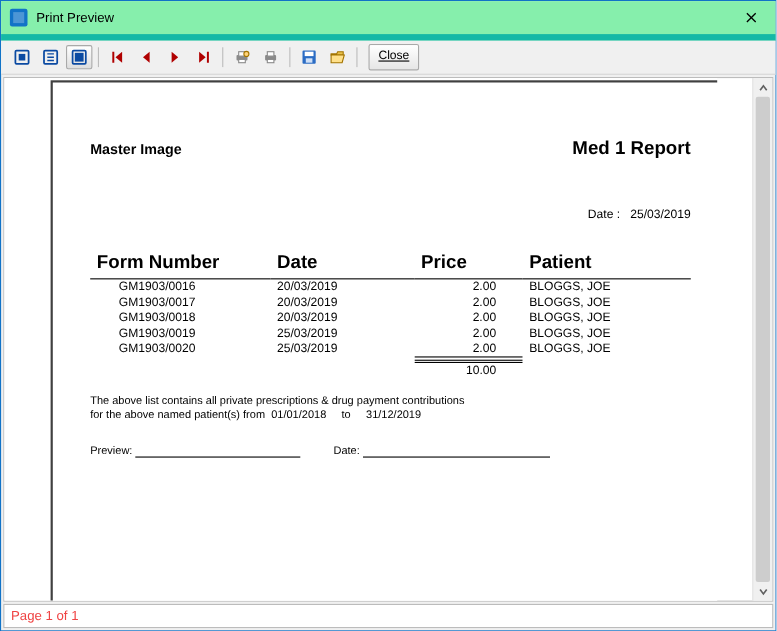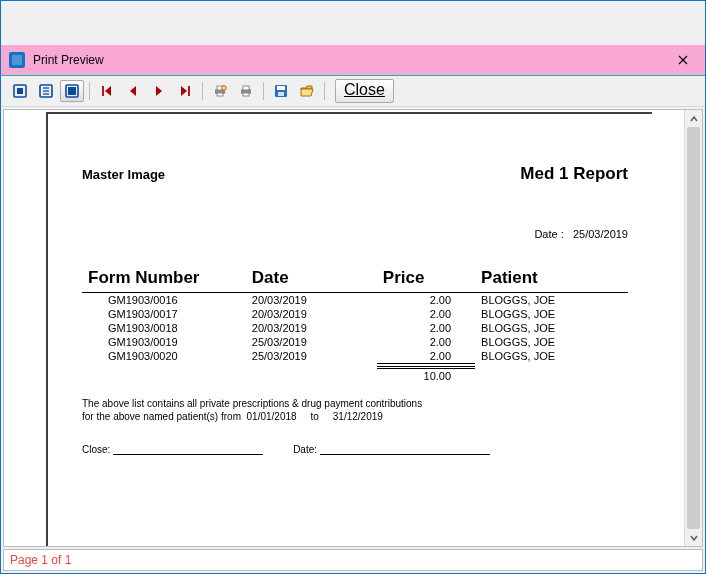--- a/index.html
+++ b/index.html
@@ -15,25 +15,24 @@
     height: 574px;
     border: 1px solid #1173c7;
     box-sizing: border-box;
     display: flex;
     flex-direction: column;
     background: #f0f0f0;
     position: relative;
   }
   .titlebar {
     height: 30px;
-    background: #f9a8d4;
+    background: #86efac;
     display: flex;
     align-items: center;
-    border-bottom: 1px solid #14b8a6;
-    margin-top: 44px;
+    border-bottom: 6px solid #14b8a6;
   }
   .titlebar .appicon {
     width: 16px;
     height: 16px;
     margin-left: 8px;
     background: #1173c7;
     border-radius: 2px;
     position: relative;
   }
   .titlebar .appicon::after {
@@ -91,21 +90,21 @@
     background: #bcbcbc;
     margin: 0 4px;
   }
   .tbtn svg { width: 16px; height: 16px; display:block;}
   .txtbtn {
     height: 22px;
     border: 1px solid #a9a9a9;
     border-radius: 2px;
     background: linear-gradient(#fff, #e6e6e6);
     padding: 0 8px;
-    font-size: 16px;
+    font-size: 11px;
     line-height: 20px;
     margin-left: 6px;
     text-decoration: underline;
     color:#000;
   }
 
   .workarea {
     flex: 1 1 auto;
     position: relative;
     background: #fff;
@@ -401,21 +400,21 @@
 
         <div class="note">
           <span>The above list contains all private prescriptions &amp; drug payment contributions</span><br>
           <span>for the above named patient(s) from</span>
           &nbsp;<span>01/01/2018</span>
           &nbsp;&nbsp;&nbsp;&nbsp;<span>to</span>
           &nbsp;&nbsp;&nbsp;&nbsp;<span>31/12/2019</span>
         </div>
 
         <div class="sigrow">
-          <div><span>Close:</span> <span class="line"></span></div>
+          <div><span>Preview:</span> <span class="line"></span></div>
           <div><span>Date:</span> <span class="line" style="min-width:170px"></span></div>
         </div>
       </div>
     </div>
 
     <div class="vscroll">
       <div class="sbtn">
           <svg viewBox="0 0 10 10">
             <path d="M2 7 L5 3 L8 7" fill="none" stroke="#606060" stroke-width="1.5"></path>
           </svg>

